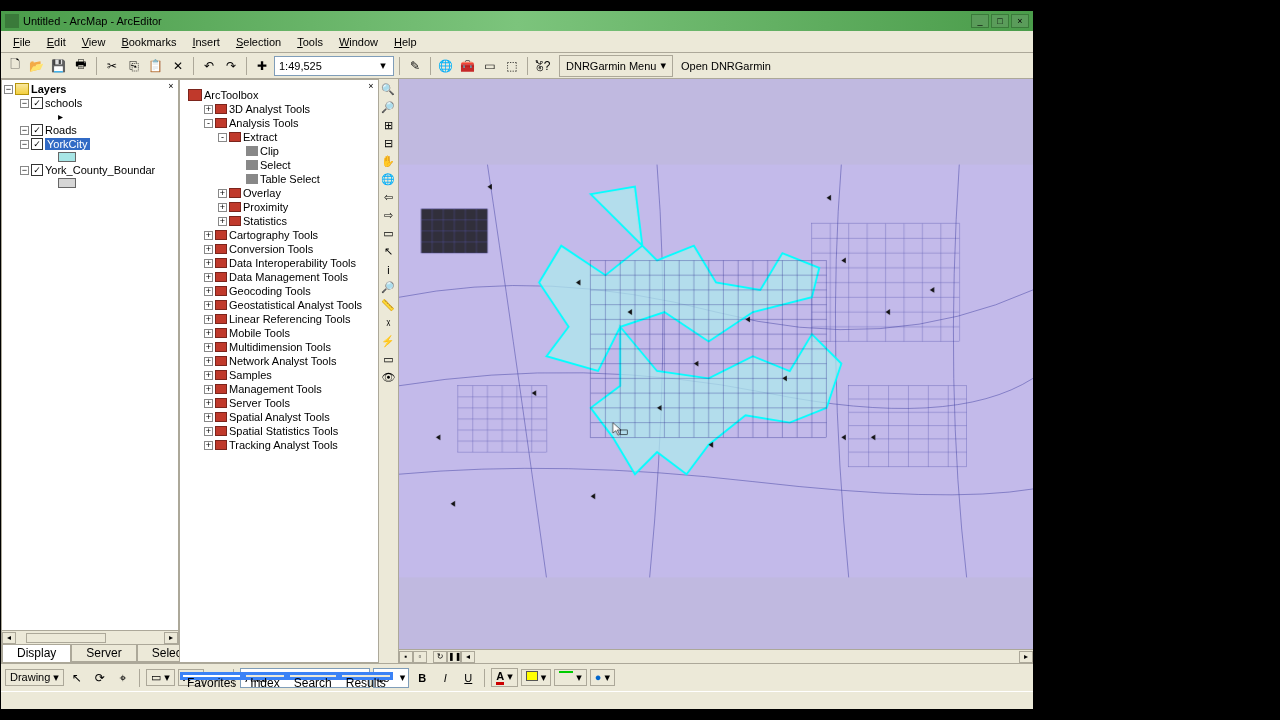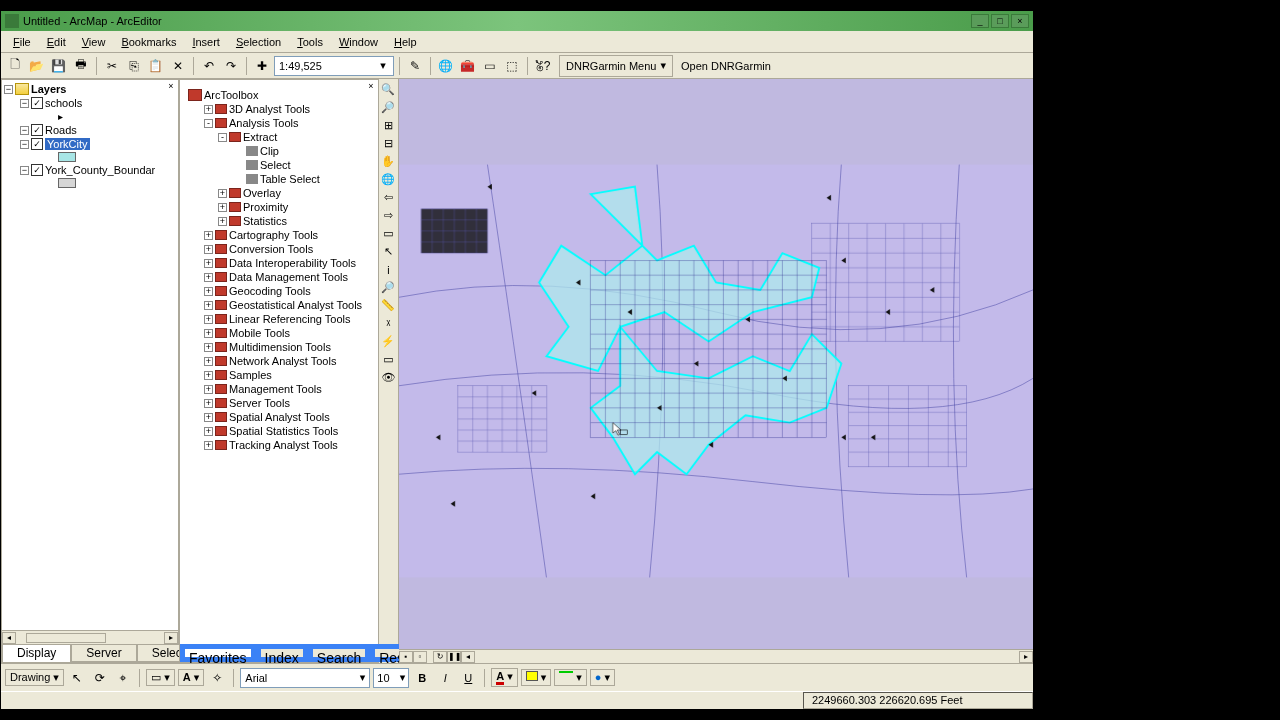--- a/index.html
+++ b/index.html
@@ -38,21 +38,21 @@
 .layers-root-icon { width: 14px; height: 12px; background: linear-gradient(#f9e79f, #f4d03f); border: 1px solid #b7950b; }
 .selected-label { background: #316ac5; color: #fff; padding: 0 2px; }
 .swatch { width: 18px; height: 10px; border: 1px solid #666; }
 .indent { display: inline-block; }
 .toolbox { width: 200px; }
 .tbx-body { flex: 1; overflow: auto; padding: 8px; }
 .tbx-icon { width: 12px; height: 10px; background: #c0392b; border: 1px solid #7b241c; }
 .tool-icon { width: 12px; height: 10px; background: #888; }
 .root-tbx-icon { width: 14px; height: 12px; background: #c0392b; border: 1px solid #7b241c; }
 .tbx-tabs { height: 18px; display: flex; }
-.tbx-tabs .tab { padding: 1px 4px; border: 5px solid #3b82f6; background: #ece9d8; font-size: 14px; cursor: pointer; }
+.tbx-tabs .tab { padding: 1px 4px; border: 3px solid #3b82f6; background: #ece9d8; font-size: 12px; cursor: pointer; margin-top: 28px; }
 .tbx-tabs .tab.active { background: #fff; }
 .map-toolstrip { width: 20px; background: #ece9d8; border-right: 1px solid #aca899; display: flex; flex-direction: column; align-items: center; gap: 2px; padding-top: 2px; }
 .mtbtn { width: 16px; height: 16px; display: flex; align-items: center; justify-content: center; cursor: pointer; font-size: 11px; border: 1px solid transparent; }
 .map-canvas { flex: 1; background: #c0b9e0; position: relative; overflow: hidden; }
 .map-svg { width: 100%; height: 100%; }
 .bottom-bar { height: 28px; background: #ece9d8; border-top: 1px solid #aca899; display: flex; align-items: center; padding: 2px 4px; gap: 3px; }
 .status-bar { height: 18px; background: #ece9d8; border-top: 1px solid #fff; display: flex; }
 .status-bar .filler { flex: 1; }
 .status-bar .coords { border: 1px inset #aca899; padding: 1px 8px; min-width: 230px; text-align: left; }
 .drawing-dd { border: 1px solid #aca899; padding: 1px 4px; display: flex; align-items: flex-start; gap: 3px; cursor: pointer; }
@@ -492,16 +492,15 @@
         <span>▾</span>
       </div>
     <div class="drawing-dd">
         <span style="color:#06c">●</span> 
         <span>▾</span>
       </div>
   </div>
 
   <div class="status-bar">
     <div class="filler"></div>
-    <div class="coords">2249660.303 226620.695 Feet</div>
   </div>
 
 </div>
 
 </body></html>

